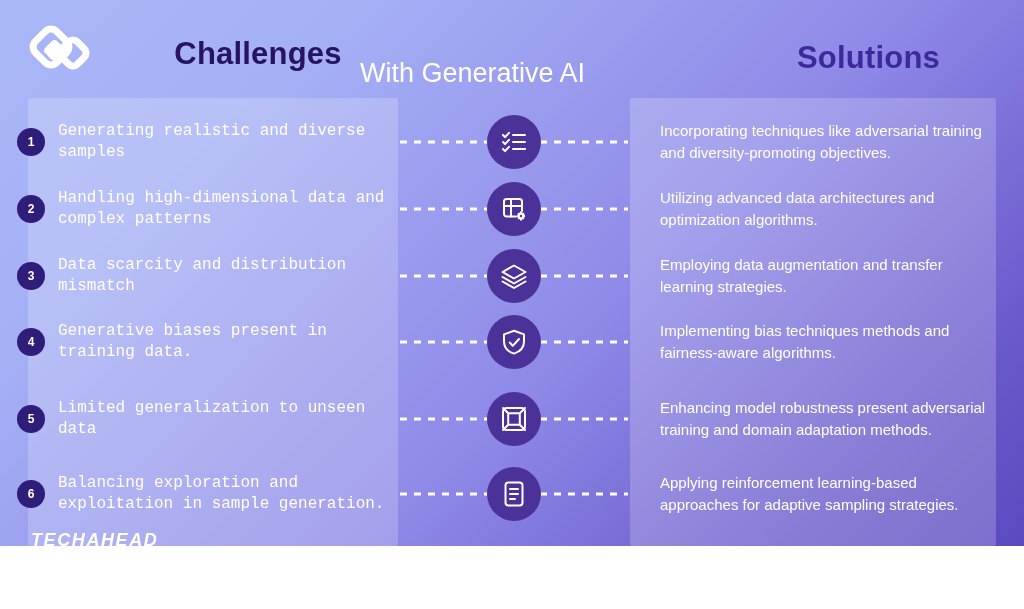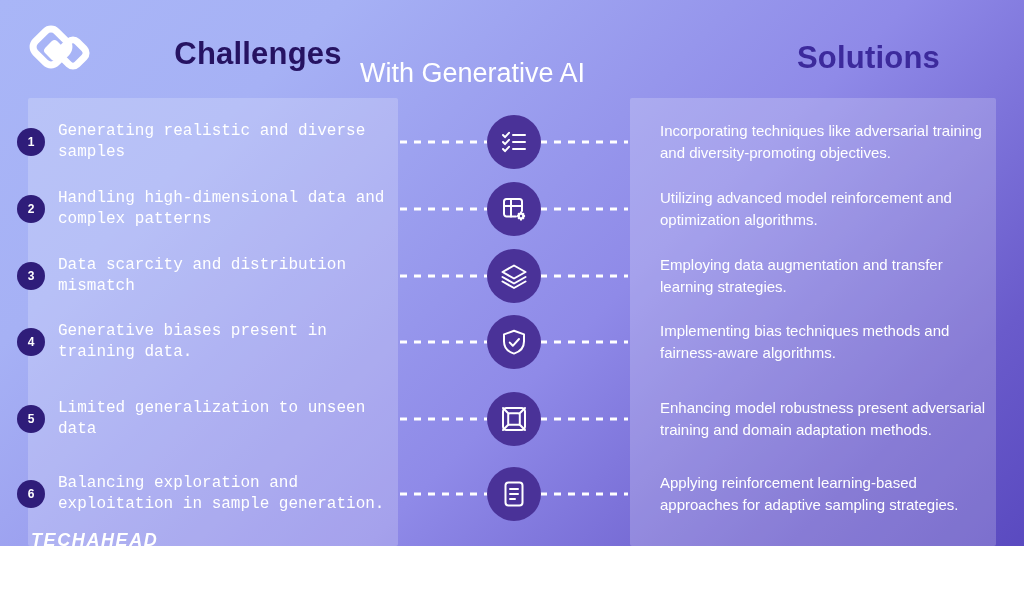--- a/index.html
+++ b/index.html
@@ -202,21 +202,21 @@
           <svg width="28" height="28" viewBox="0 0 28 28" fill="none" stroke="#ffffff" stroke-width="2" stroke-linecap="round" stroke-linejoin="round">
       <path d="M4 6.5a2.5 2.5 0 0 1 2.5-2.5h13A2.5 2.5 0 0 1 22 6.5V16"></path>
       <path d="M4 6.5V19a2.5 2.5 0 0 0 2.5 2.5H16"></path>
       <line x1="4" y1="11" x2="22" y2="11"></line>
       <line x1="11" y1="4" x2="11" y2="21.5"></line>
       <circle cx="21" cy="21" r="2.6"></circle>
       <path d="M21 17.2v1.1M21 23.7v1.1M17.8 21h1.1M23.1 21h1.1M18.7 18.7l.8.8M22.5 22.5l.8.8M23.3 18.7l-.8.8M19.5 22.5l-.8.8"></path>
     </svg>
         </div>
         <div class="dash-right"></div>
-        <div class="solution-text">Utilizing advanced model reinforcement and optimization algorithms.</div>
+        <div class="solution-text">Utilizing advanced data architectures and optimization algorithms.</div>
       </div>
       <div class="row" style="top: 276px;">
         <div class="num-badge">3</div>
         <div class="challenge-text">Data scarcity and distribution mismatch</div>
         <div class="dash-left"></div>
         <div class="icon-circle">
           <svg width="28" height="28" viewBox="0 0 28 28" fill="none" stroke="#ffffff" stroke-width="2" stroke-linecap="round" stroke-linejoin="round">
       <polygon points="14,3.5 25.5,10 14,16.5 2.5,10"></polygon>
       <polyline points="2.5,15 14,21.5 25.5,15"></polyline>
       <polyline points="2.5,19.5 14,26 25.5,19.5"></polyline>

